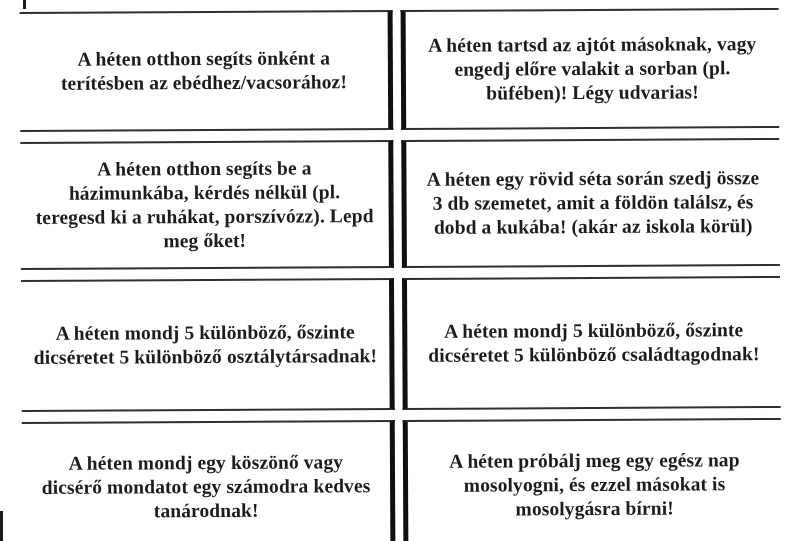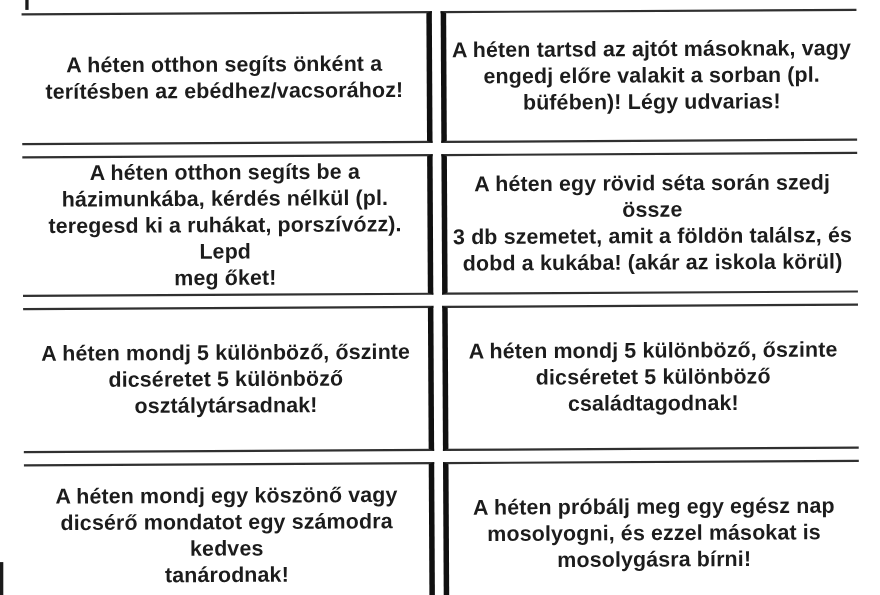--- a/index.html
+++ b/index.html
@@ -3,21 +3,21 @@
 <meta charset="utf-8">
 <style>
   html, body { margin: 0; padding: 0; background: #ffffff; }
 
   .viewport {
     position: relative;
     width: 800px;
     height: 541px;
     overflow: hidden;
     background: #ffffff;
-    font-family: Liberation Sans, sans-serif;
+    font-family: Liberation Serif, serif;
   }
 
   .cards-grid {
     position: absolute;
     left: 21px;
     top: 10px;
     width: 759px;
     display: grid;
     grid-template-columns: 373px 378px;
     grid-template-rows: 120px 128px 132px 131px;

